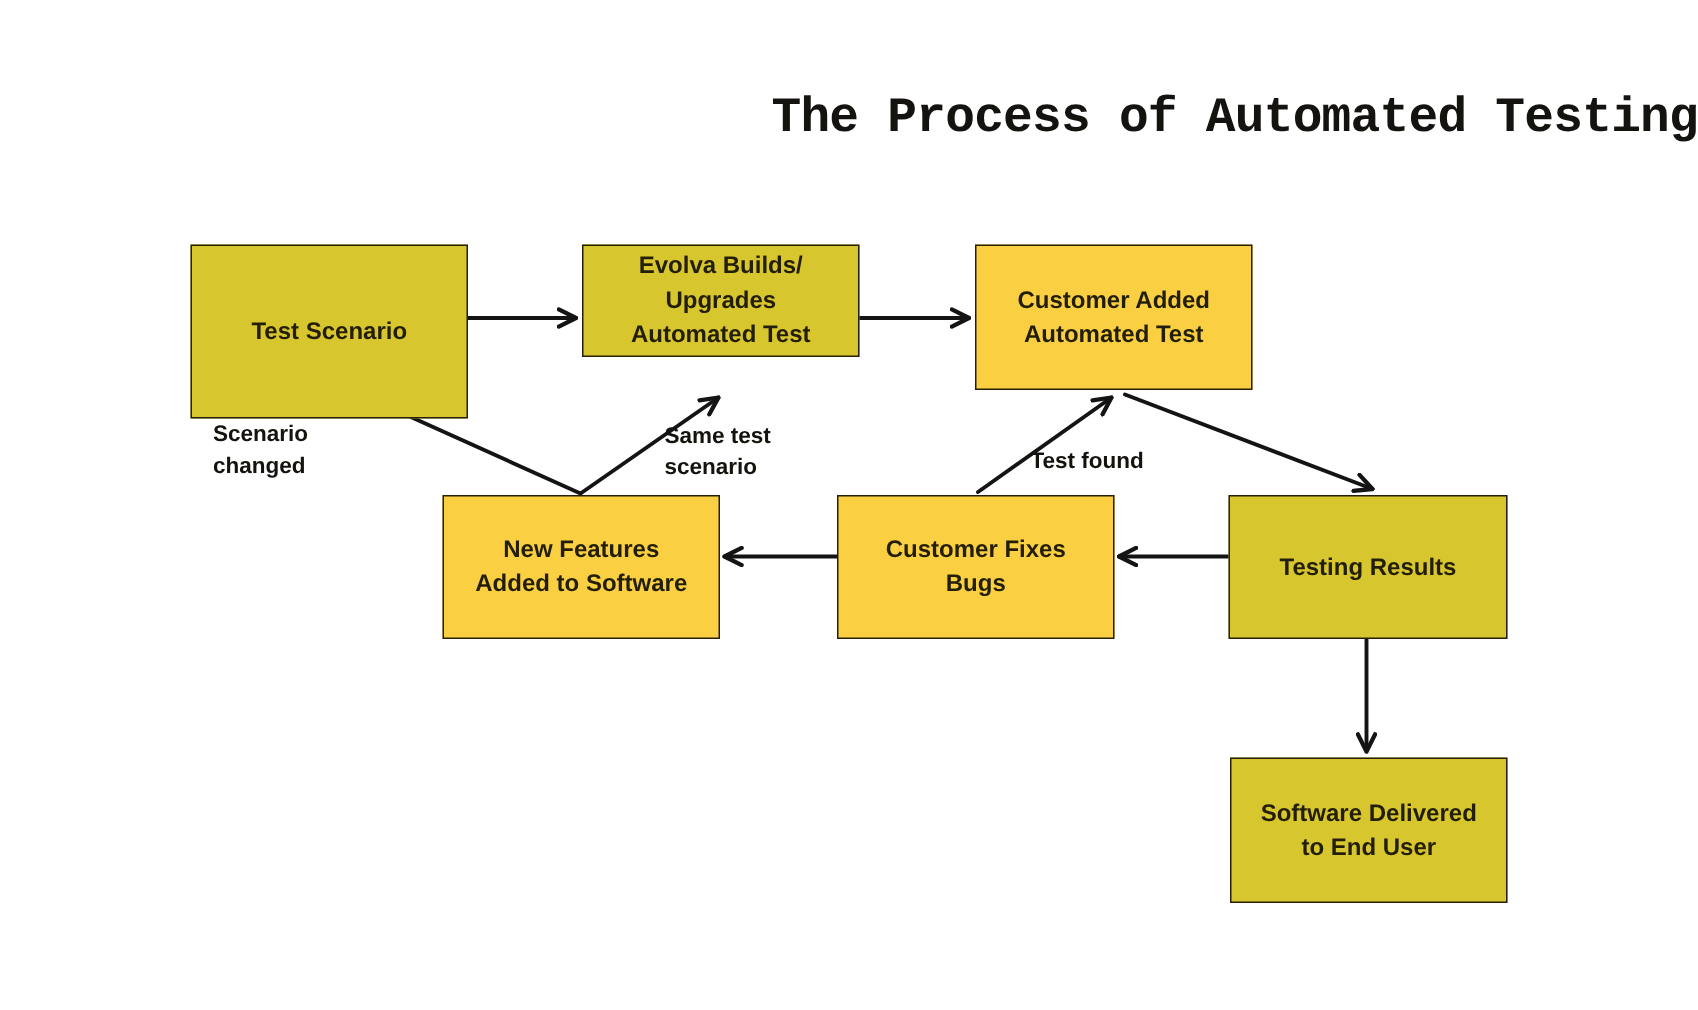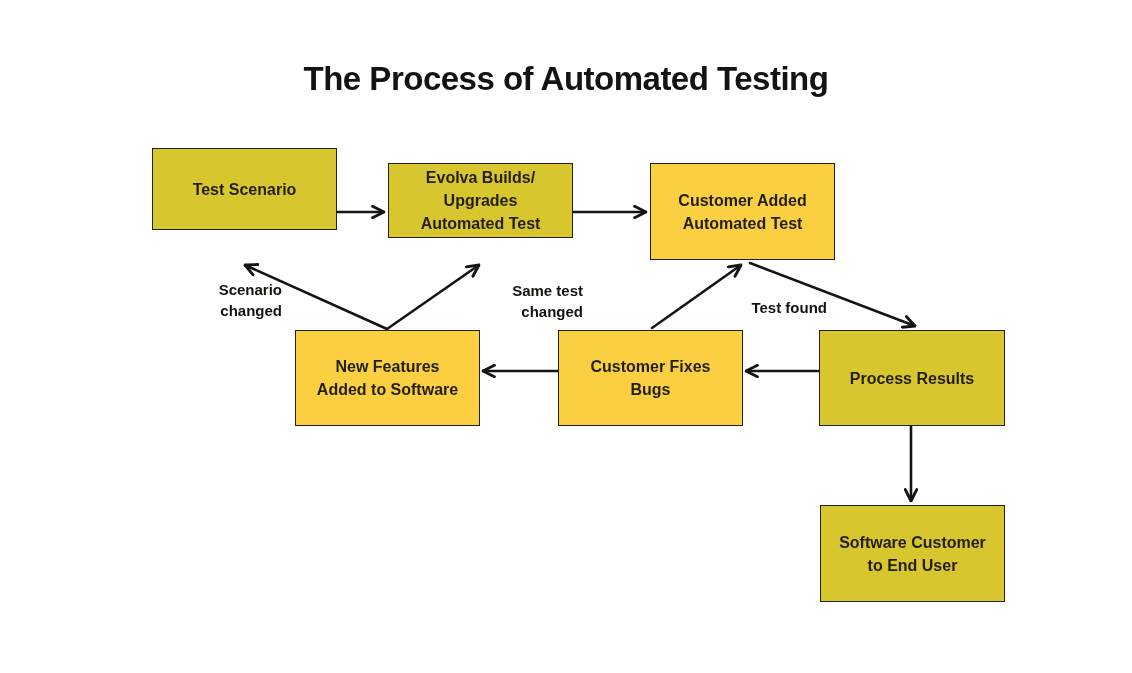--- a/index.html
+++ b/index.html
@@ -14,25 +14,26 @@
     height: 673px;
     background: var(--background, #ffffff);
     overflow: hidden;
   }
   .title {
     position: absolute;
     top: 60px;
     left: 0;
     width: 100%;
     margin: 0;
-    text-align: center;
+    text-align: right;
     font-size: 33px;
     font-weight: 700;
     letter-spacing: -0.5px;
     color: #151310;
+    font-family: Liberation Mono, monospace;
   }
   .arrows {
     position: absolute;
     top: 0;
     left: 0;
     width: 1132px;
     height: 673px;
   }
   .arrows line {
     stroke: var(--arrow, #141414);
@@ -50,31 +51,31 @@
     font-size: 16px;
     font-weight: 700;
     line-height: 23px;
     color: var(--box-text, #231e07);
     border: 1.5px solid var(--box-border, #26200a);
     padding: 4px 8px;
   }
   .node[data-variant="olive"]  { background: var(--box-olive, #d8c62f); }
   .node[data-variant="bright"] { background: var(--box-bright, #fad042); }
 
-  .n-test-scenario      { left: 127px; top: 148px; width: 185px; height: 82px; margin-left: 25px; }
+  .n-test-scenario      { left: 127px; top: 163px; width: 185px; height: 116px; }
   .n-evolva             { left: 388px; top: 163px; width: 185px; height: 75px; }
   .n-customer-runs      { left: 650px; top: 163px; width: 185px; height: 97px; }
   .n-new-features       { left: 295px; top: 330px; width: 185px; height: 96px; }
   .n-customer-fixes     { left: 558px; top: 330px; width: 185px; height: 96px; }
   .n-testing-results    { left: 819px; top: 330px; width: 186px; height: 96px; }
   .n-software-delivered { left: 820px; top: 505px; width: 185px; height: 97px; }
 
   .edge-label {
     position: absolute;
-    text-align: right;
+    text-align: left;
     white-space: pre-line;
     font-size: 15px;
     font-weight: 700;
     line-height: 21px;
     color: var(--label-text, #15130d);
   }
   .l-scenario-changed { left: 142px; top: 279px; width: 140px; }
   .l-same-test        { left: 443px; top: 280px; width: 140px; }
   .l-bugs-found       { left: 687px; top: 297px; width: 140px; }
   .l-requirements     { left: 913px; top: 447px; width: 140px; }
@@ -111,27 +112,27 @@
 
   <div class="node n-customer-runs" data-variant="bright">Customer Added
 Automated Test</div>
 
   <div class="node n-new-features" data-variant="bright">New Features
 Added to Software</div>
 
   <div class="node n-customer-fixes" data-variant="bright">Customer Fixes
 Bugs</div>
 
-  <div class="node n-testing-results" data-variant="olive">Process Results</div>
+  <div class="node n-testing-results" data-variant="olive">Testing Results</div>
 
-  <div class="node n-software-delivered" data-variant="olive">Software Customer
+  <div class="node n-software-delivered" data-variant="olive">Software Delivered
 to End User</div>
 
   <div class="edge-label l-scenario-changed">Scenario
 changed</div>
 
   <div class="edge-label l-same-test">Same test
-changed</div>
+scenario</div>
 
   <div class="edge-label l-bugs-found">Test found</div>
 
 
 </div>
 
 </body></html>

